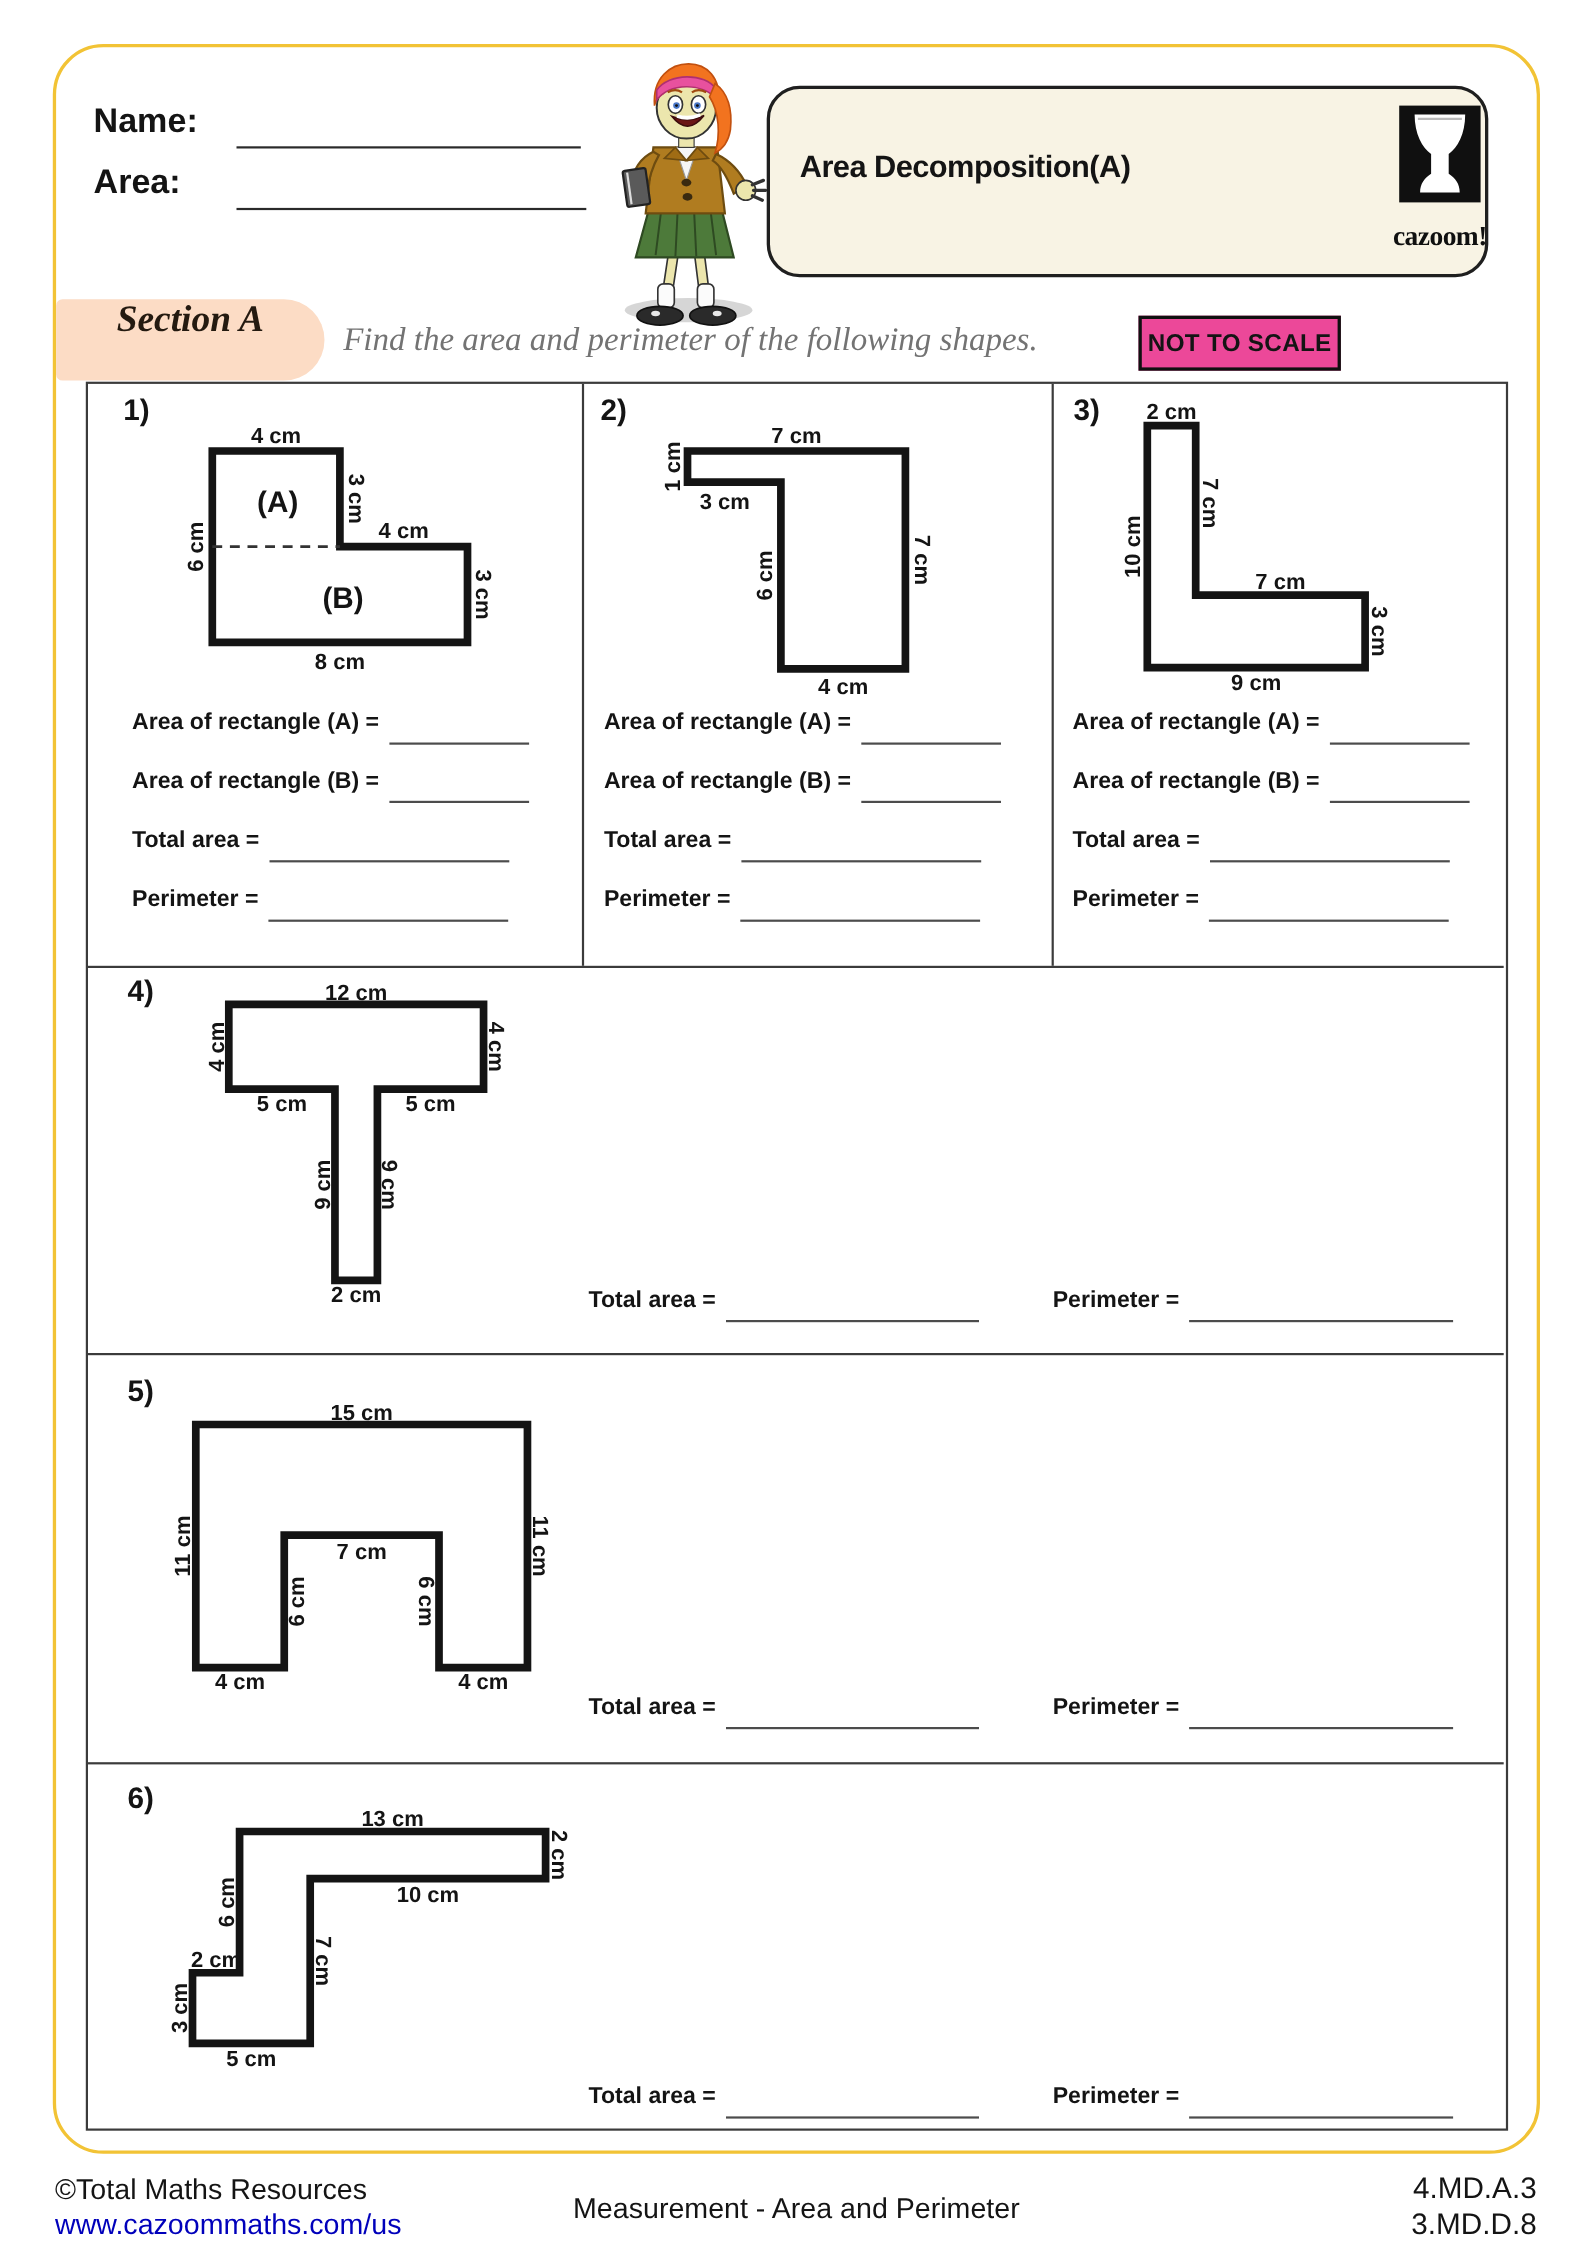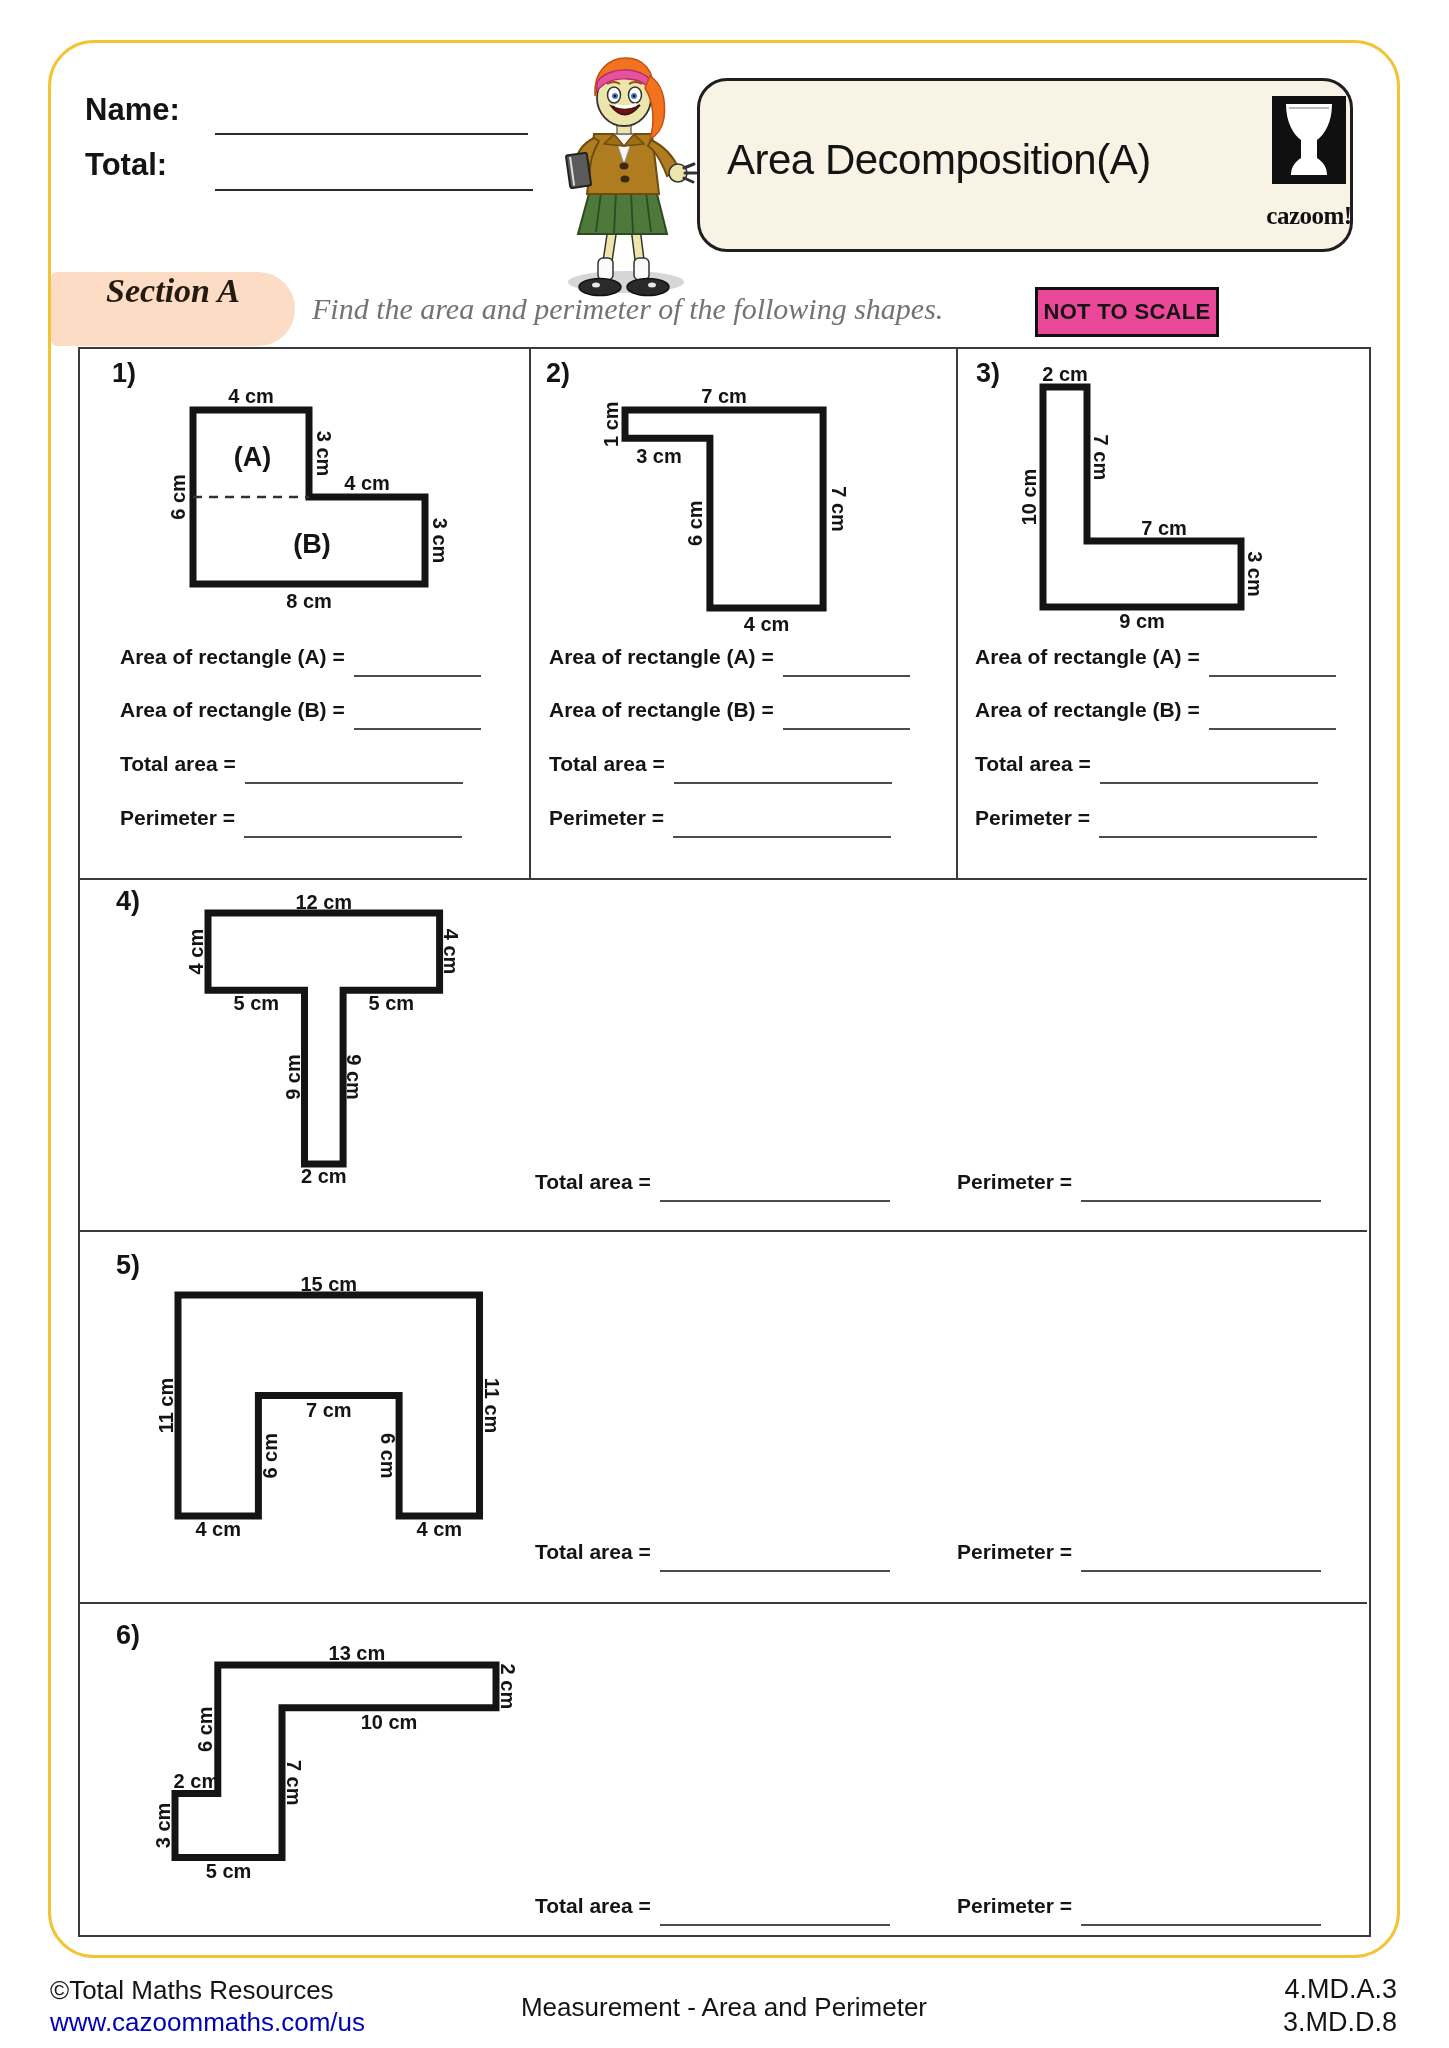--- a/index.html
+++ b/index.html
@@ -18,21 +18,21 @@
   #date-label{left:85px;top:147px}
   .write-line{border-bottom:2.5px solid #2a2a2a;height:0}
   #name-line{left:215px;top:133px;width:313px}
   #date-line{left:215px;top:189px;width:318px}
 
   
   #girl{left:538px;top:42px;width:172px;height:256px}
 
   
   #title-box{left:697px;top:78px;width:650px;height:168px;background:#f8f3e4;border:3px solid #1f1f1f;border-radius:30px}
-  #page-title{left:727px;top:136px;font-size:42px;font-weight:normal;letter-spacing:-.5px}
+  #page-title{left:727px;top:136px;font-size:28px;font-weight:bold;letter-spacing:-.5px}
   #logo{left:1262px;top:96px;width:94px;text-align:center}
   #logo .logo-box{width:74px;height:88px;background:#101010;margin:0 auto}
   #logo .logo-text{font-family:"Liberation Serif",serif;font-weight:bold;font-size:25px;color:#101010;margin-top:18px;letter-spacing:-.5px}
 
   
   #section-chip{left:51px;top:272px;width:244px;height:74px;background:#fcdcc5;border-radius:6px 38px 38px 6px;
     display:flex;align-items:flex-start;justify-content:center}
   #section-chip span{font-family:"Liberation Serif",serif;font-weight:bold;font-style:italic;font-size:34px;color:#241a10}
   #instruction{left:312px;top:292px;font-family:"Liberation Serif",serif;font-style:italic;font-size:30px;color:#737373}
   #scale-badge{left:1035px;top:287px;width:178px;height:44px;border:3px solid #101010;background:#ec4899;
@@ -80,21 +80,21 @@
   #f-std1{left:1200px;top:1974px;width:197px;text-align:right;font-size:27px}
   #f-std2{left:1200px;top:2007px;width:197px;text-align:right;font-size:27px}
 </style>
 </head>
 <body>
 
 <div class="abs" id="frame"></div>
 
 <div class="abs hdr-label" id="name-label">Name:</div>
 <div class="abs write-line" id="name-line"></div>
-<div class="abs hdr-label" id="date-label">Total:</div>
+<div class="abs hdr-label" id="date-label">Area:</div>
 <div class="abs write-line" id="date-line"></div>
 
 <div class="abs" id="girl">
   <svg width="172" height="256" viewBox="0 0 172 256">
     <ellipse cx="88" cy="240" rx="58" ry="11" fill="#cccccc" opacity="0.8"></ellipse>
     <polygon points="70,186 79,186 73,226 64,226" fill="#ece6ad" stroke="#333" stroke-width="1.5"></polygon>
     <polygon points="93,186 102,186 107,226 98,226" fill="#ece6ad" stroke="#333" stroke-width="1.5"></polygon>
     <rect x="60" y="216" width="15" height="22" rx="5" fill="#fbfbfb" stroke="#333" stroke-width="1.5"></rect>
     <rect x="96" y="216" width="15" height="22" rx="5" fill="#fbfbfb" stroke="#333" stroke-width="1.5"></rect>
     <ellipse cx="62" cy="245" rx="21" ry="8.5" fill="#2a2a2a" stroke="#111" stroke-width="1.5"></ellipse>

